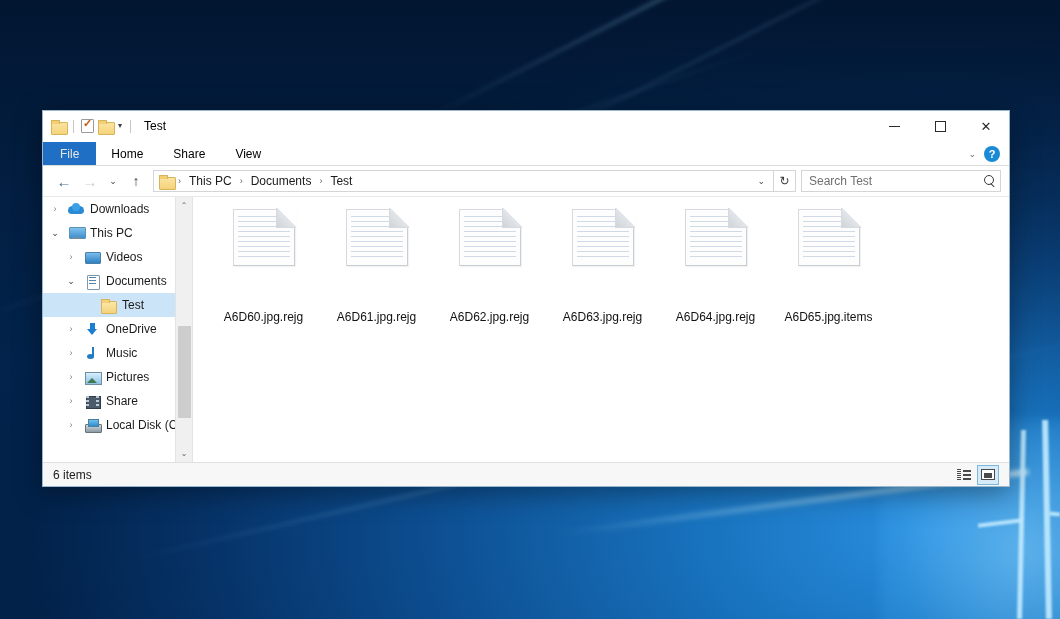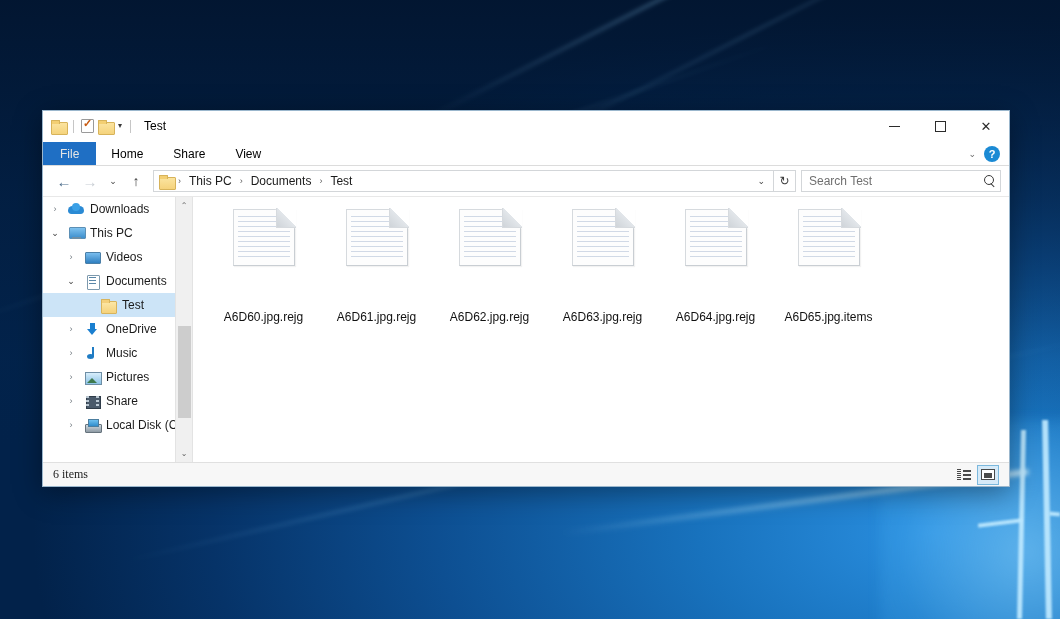--- a/index.html
+++ b/index.html
@@ -310,21 +310,21 @@
     position: absolute; right: -1px; top: -1px; width: 21px; height: 21px;
     background: #fff;
     clip-path: polygon(100% 0, 0 0, 100% 100%);
   }
   .fname { font-size: 12px; color: #111; text-align: center; line-height: 15px; padding: 0 2px; margin-top: 36px; }
 
   
   .statusbar {
     height: 24px; background: #f7f7f7; border-top: 1px solid #e0e0e0;
     display: flex; align-items: center; padding: 0 10px;
-    font-size: 12px; color: #1b1b1b; font-family: Liberation Serif, serif;
+    font-size: 12px; color: #1b1b1b;
   }
   .viewbtns { margin-left: auto; display: flex; gap: 2px; align-items: center; }
   .vbtn {
     width: 22px; height: 20px; display: flex; align-items: center; justify-content: center;
     position: relative;
   }
   .vbtn.active { background: #d6eaf8; border: 1px solid #7bb8dd; }
   .v-details { width: 14px; height: 11px; position: relative; }
   .v-details::before {
     content: ""; position: absolute; left: 0; top: 0; width: 4px; height: 11px;

